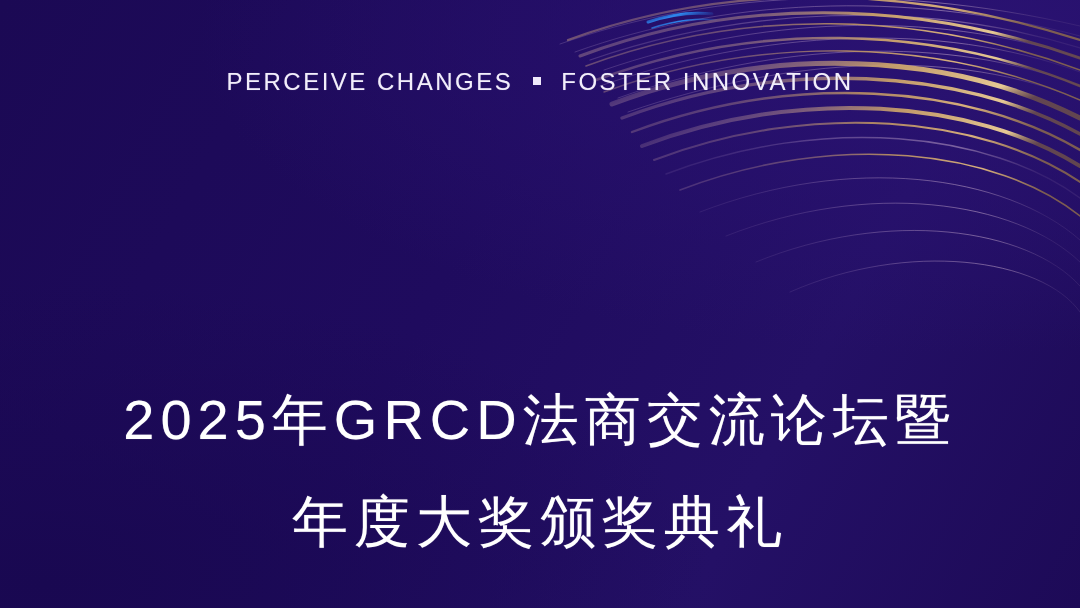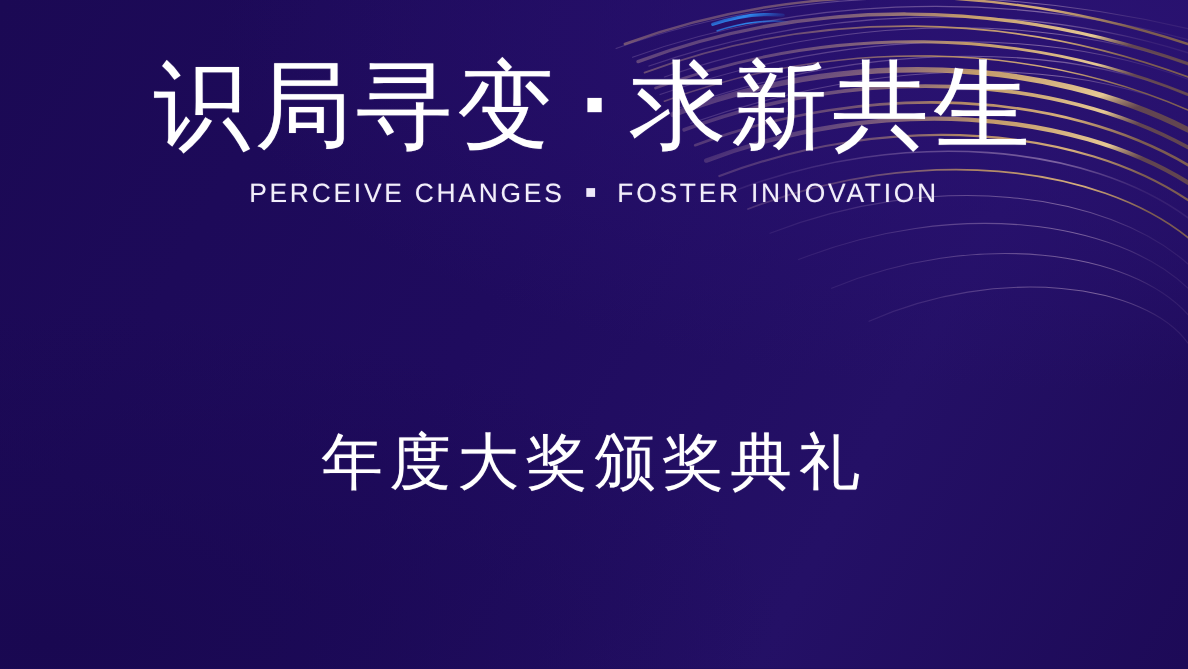--- a/index.html
+++ b/index.html
@@ -78,21 +78,21 @@
   }
   .event-line {
     color:#ffffff;
     font-size:56px;
     line-height:1.0;
     font-weight:400;
     letter-spacing:6px;
     white-space:nowrap;
     text-shadow:0 0 1px rgba(255,255,255,.45);
   }
-  .event-line + .event-line { margin-top:46px;font-style:italic; }
+  .event-line + .event-line { margin-top:46px; }
 </style>
 </head>
 <body>
 
 <div id="poster">
 
   <div id="arcs">
     <svg viewBox="0 0 1080 608" xmlns="http://www.w3.org/2000/svg" aria-hidden="true">
       <defs>
         <linearGradient id="gold1" x1="0" y1="0" x2="1" y2="0.35">
@@ -151,22 +151,22 @@
 
         <path d="M700,212 C850,154 1005,174 1080,240" stroke="url(#faint)" stroke-width="1"></path>
         <path d="M726,236 C868,180 1015,200 1080,262" stroke="url(#faint)" stroke-width="1"></path>
         <path d="M756,262 C888,208 1028,228 1080,286" stroke="url(#faint)" stroke-width="1"></path>
         <path d="M790,292 C908,240 1042,258 1080,312" stroke="url(#faint)" stroke-width="1"></path>
       </g>
     </svg>
   </div>
 
   <div class="headline-wrap">
-    <div class="headline"><span>识局寻变</span><span class="sep"></span><span>求新共生</span></div>
 
     <div class="subtitle"><span>PERCEIVE CHANGES</span><span class="sep-en"></span><span>FOSTER INNOVATION</span></div>
   </div>
 
   <div class="event-wrap">
+    <div class="event-line">2025年GRCD法商交流论坛暨</div>
     <div class="event-line">年度大奖颁奖典礼</div>
   </div>
 
 </div>
 
 </body></html>

